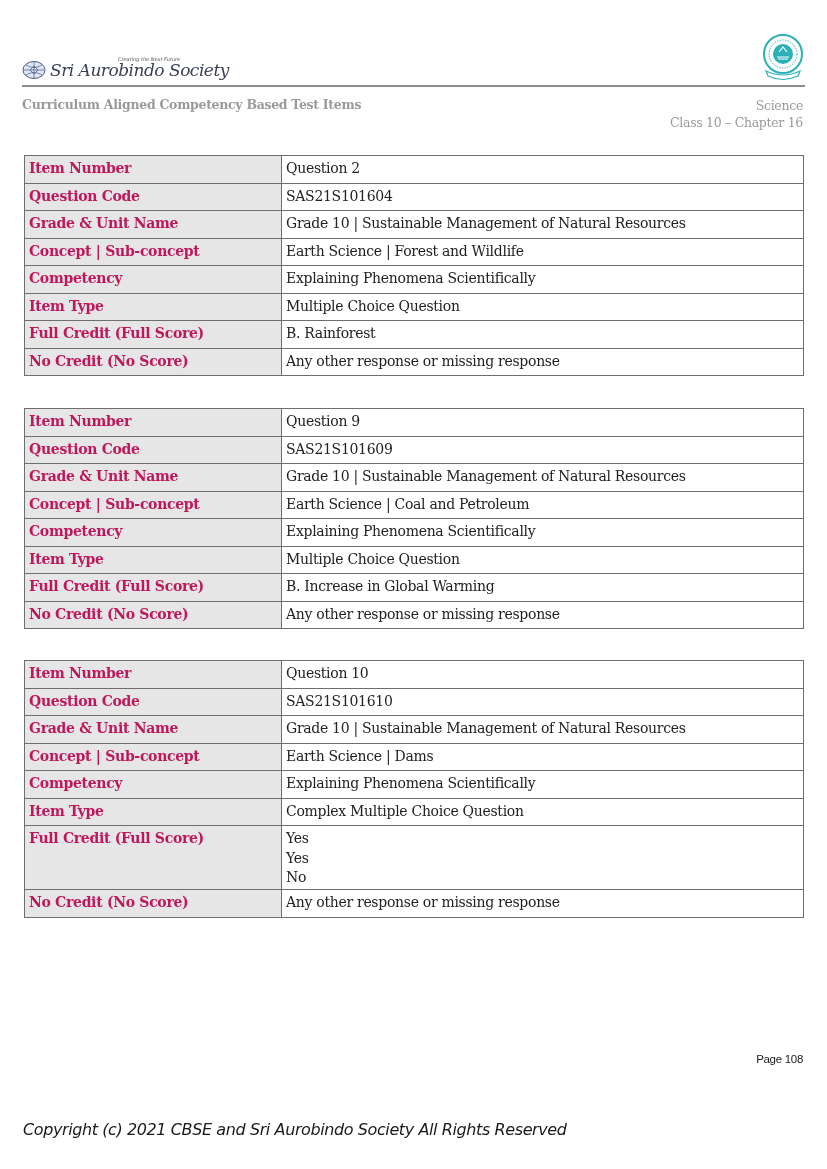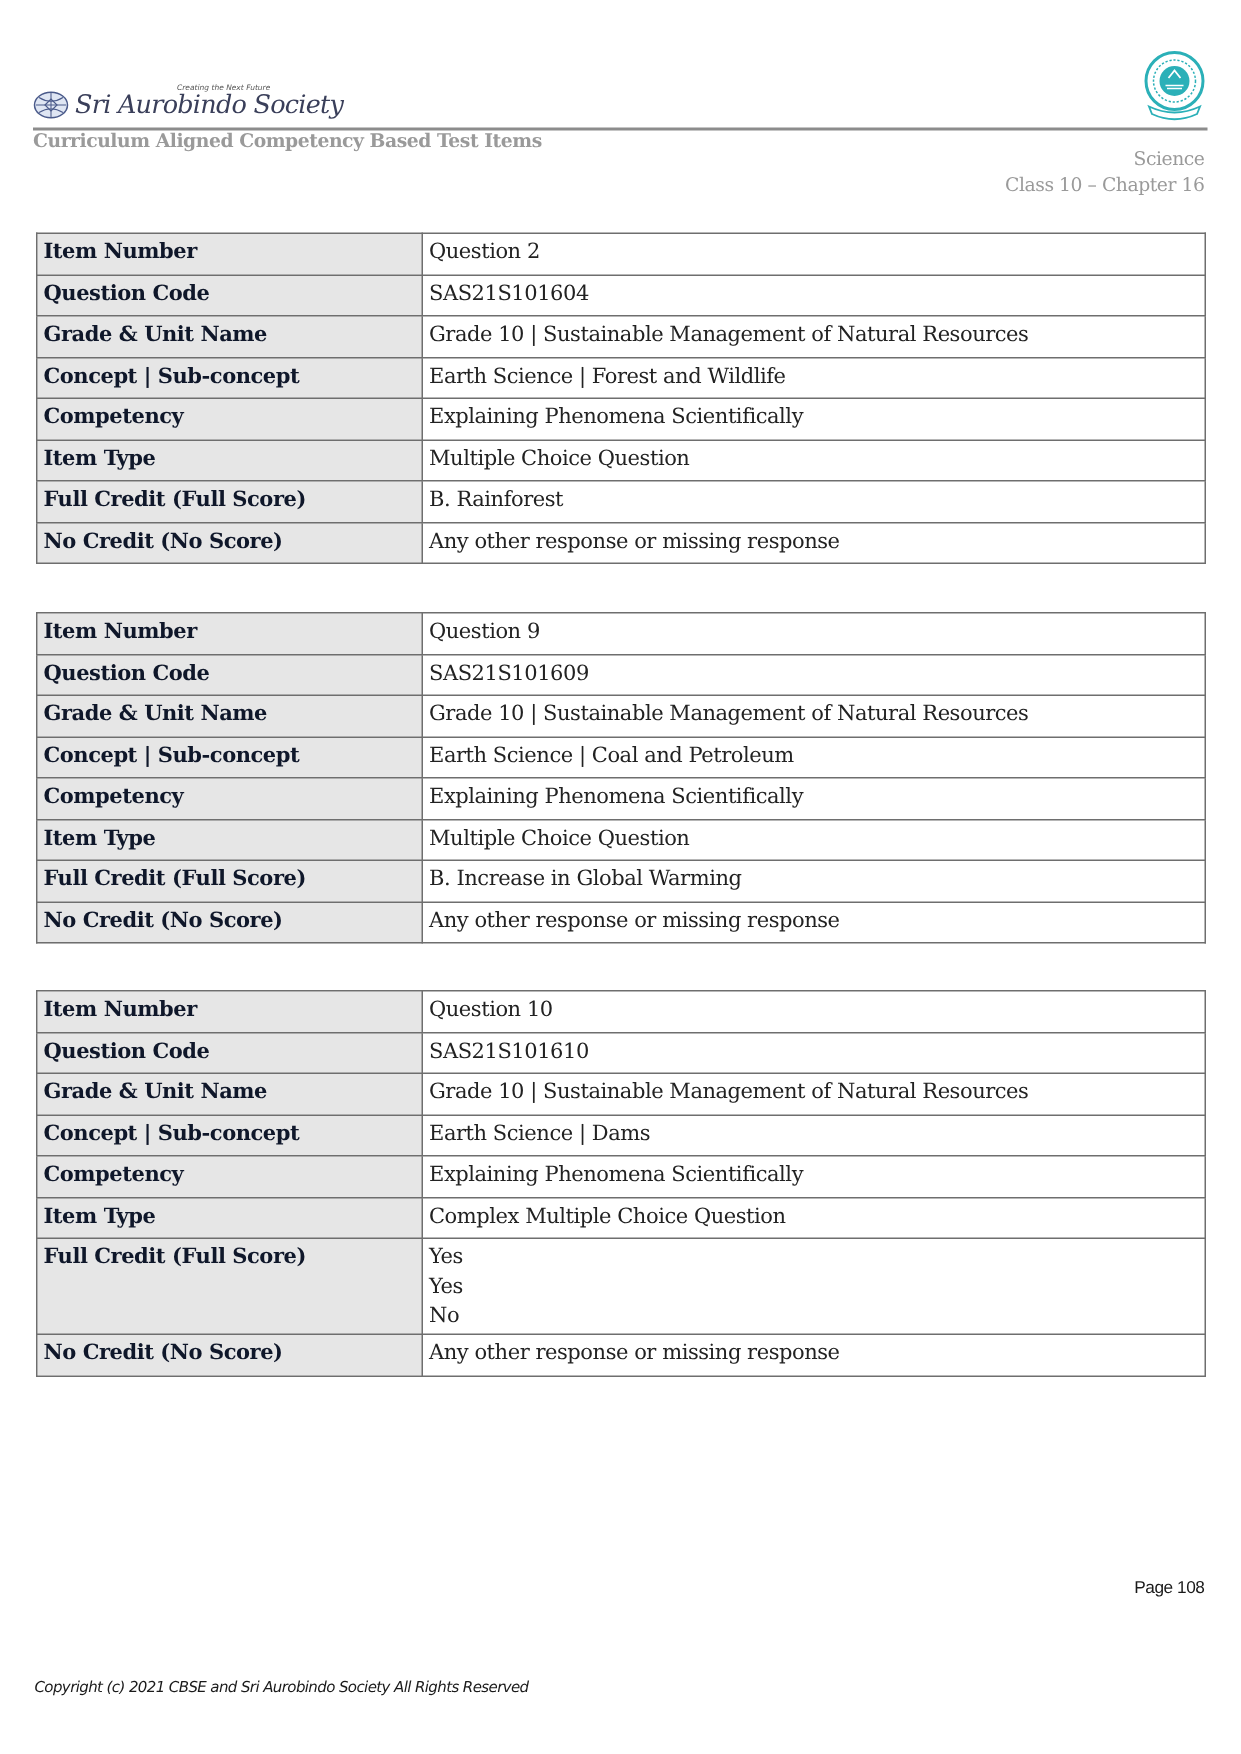--- a/index.html
+++ b/index.html
@@ -4,35 +4,35 @@
 <style>
   html, body { margin: 0; padding: 0; background: #ffffff; }
   body { width: 827px; height: 1169px; position: relative; overflow: hidden;
          font-family: "DejaVu Serif", "Liberation Serif", serif; color: #1a1a1a; }
   .logo-left { position: absolute; left: 22px; top: 56px; height: 28px; display: flex; align-items: center; }
   .logo-mark { width: 24px; height: 20px; }
   .logo-text { font-family: "DejaVu Serif", serif; font-style: italic; font-size: 17px; color: #3a3f5a;
                margin-left: 4px; letter-spacing: -0.5px; line-height: 17px; position: relative; }
   .logo-right { position: absolute; left: 760px; top: 33px; width: 46px; height: 50px; }
   .header-rule { position: absolute; left: 22px; top: 85px; width: 783px; height: 2px; background: #8c8c8c; }
-  .sub-left { position: absolute; left: 22px; top: 86px; font-size: 12.5px; font-weight: bold; color: #9a9a9a;
+  .sub-left { position: absolute; left: 22px; top: 97px; font-size: 12.5px; font-weight: bold; color: #9a9a9a;
               font-family: "DejaVu Serif", serif; letter-spacing: -0.3px; }
   .sub-right { position: absolute; right: 24px; top: 97px; text-align: right; font-size: 12.5px; font-weight: normal;
                color: #9a9a9a; line-height: 17px; letter-spacing: -0.3px; }
   table.item { position: absolute; left: 24px; width: 780px; border-collapse: collapse;
                font-size: 14px; letter-spacing: -0.3px; }
   table.item td { border: 1px solid #6e6e6e; padding: 0 4px; height: 26.5px; vertical-align: middle; line-height: 19.5px; }
-  table.item td.k { width: 248px; background: #e6e6e6; font-weight: bold; color: #0f172a; vertical-align: top; padding-top: 3px; height: 23.5px; }
+  table.item td.k { width: 248px; background: #e6e6e6; font-weight: bold; color: #be185d; vertical-align: top; padding-top: 3px; height: 23.5px; }
   table.item td.v { background: #ffffff; color: #222; vertical-align: top; padding-top: 3px; height: 23.5px; }
   table.item { border: 1.5px solid #4a4a4a; }
   .multi span { display: block; line-height: 19.5px; }
   #t1 { top: 155px; }
   #t2 { top: 408px; }
   #t3 { top: 660px; }
-  .footer-left { position: absolute; left: 23px; top: 1120px; font-size: 10px; font-style: italic;
+  .footer-left { position: absolute; left: 23px; top: 1120px; font-size: 16px; font-style: italic;
                  font-family: "DejaVu Sans", sans-serif; color: #1a1a1a; letter-spacing: -0.4px; }
   .footer-right { position: absolute; right: 24px; top: 1053px; font-size: 11.5px; font-family: Liberation Sans, sans-serif;
                   color: #1a1a1a; letter-spacing: -0.3px; }
 </style>
 </head>
 <body>
 
 <div class="logo-left">
   <svg class="logo-mark" viewBox="0 0 24 20">
     <ellipse cx="12" cy="10" rx="11" ry="8.5" fill="#dfe6f3" stroke="#4a5a8a" stroke-width="1"></ellipse>

